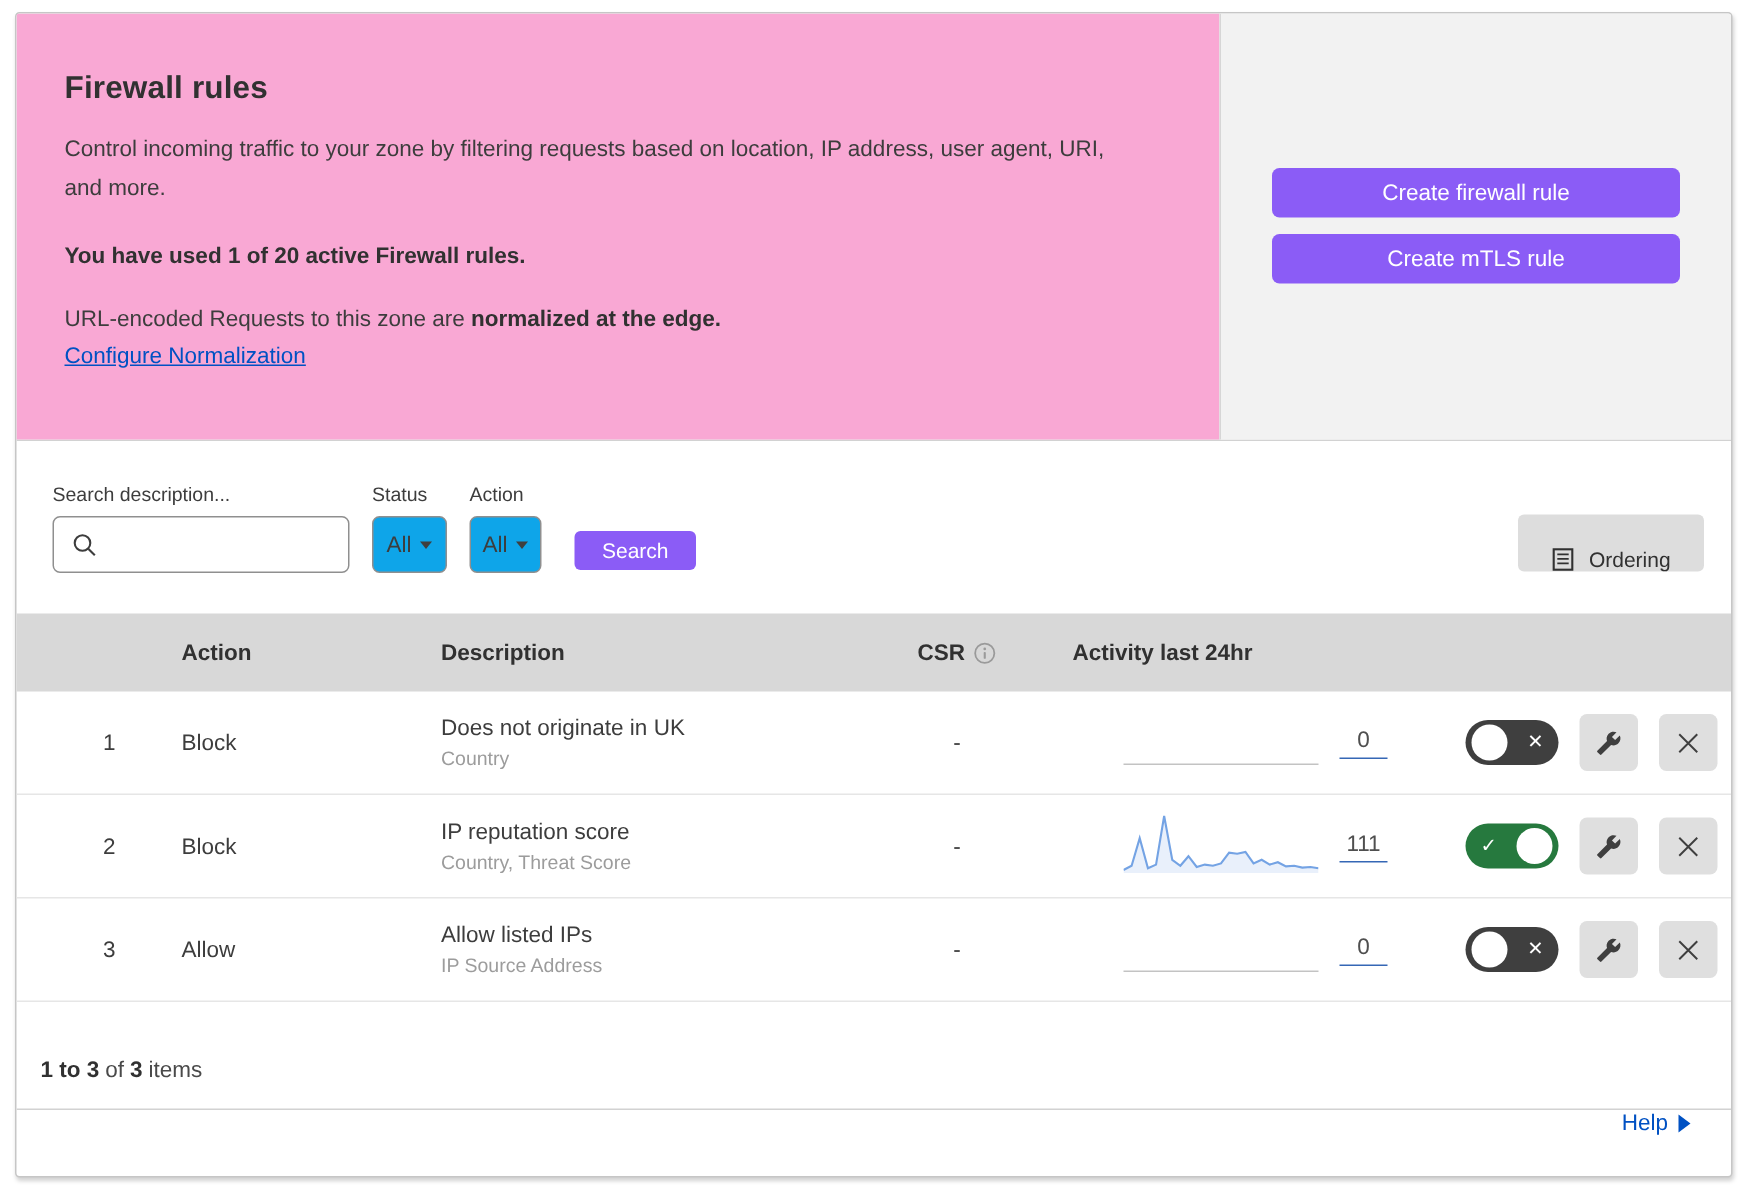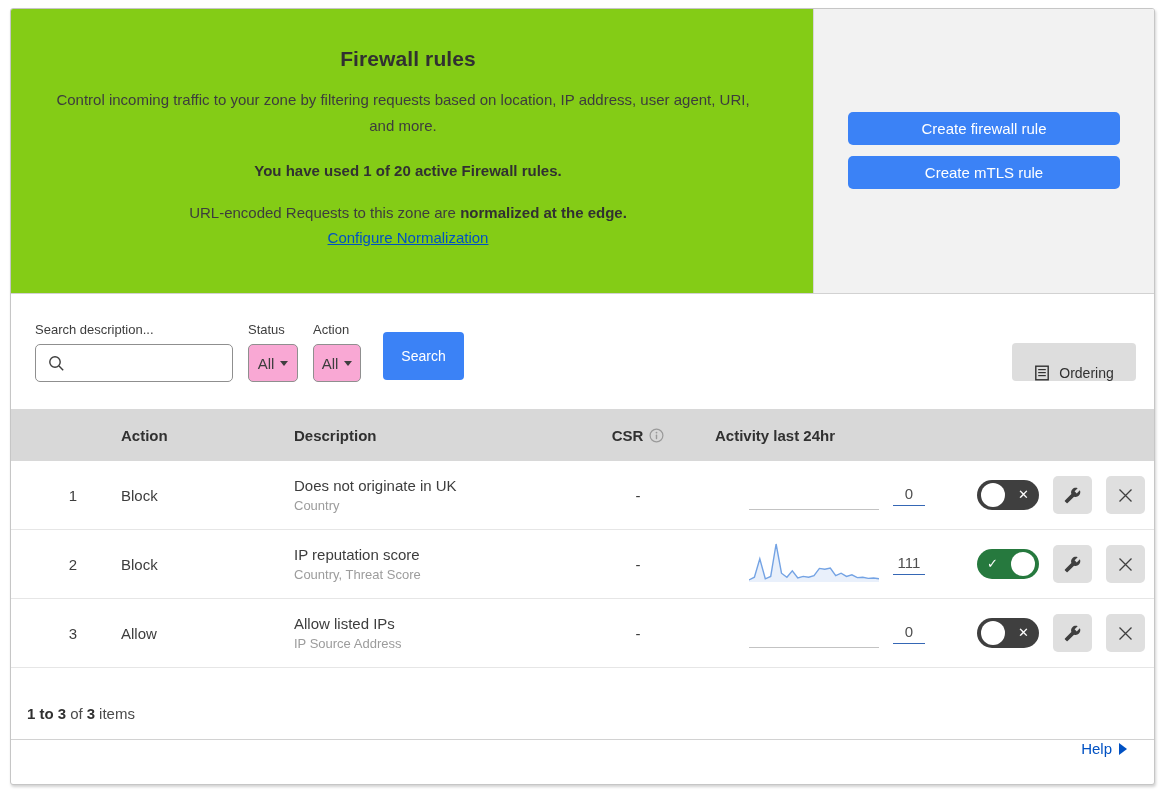--- a/index.html
+++ b/index.html
@@ -5,52 +5,52 @@
   * { margin:0; padding:0; box-sizing:border-box; }
   html,body { background:#fff; font-family:"Liberation Sans","DejaVu Sans",sans-serif; color:#3d3d3d; }
   .card {
     position:relative; margin:8px 6px 6px 10px; width:1145px; height:777px;
     background:#fff; border:1px solid #c6c6c6; border-radius:3px;
     box-shadow:1px 2px 3px rgba(0,0,0,0.18); overflow:hidden;
   }
 
   
   .top-section { display:flex; height:285px; border-bottom:1px solid #d2d2d2; }
-  .top-left { width:802px; padding:38px 40px 0 32px; background:#84cc16;text-align:center; }
+  .top-left { width:802px; padding:38px 40px 0 32px; background:#f9a8d4; }
   .page-title { font-size:21px; font-weight:600; color:#313131; margin-bottom:16px; letter-spacing:0.1px; }
   .page-desc { font-size:15px; line-height:1.75; color:#3d3d3d; max-width:720px; }
   .usage-line { font-size:15px; font-weight:700; color:#313131; margin-top:22px; }
   .norm-line { font-size:15px; color:#3d3d3d; margin-top:25px; }
   .norm-line strong { font-weight:700; color:#313131; }
   .cfg-link { display:inline-block; margin-top:8px; font-size:15px; color:#0051c3; text-decoration:underline; cursor:pointer; }
   .top-right {
     flex:1; background:#f2f2f2; border-left:1px solid #d6d6d6;
     display:flex; flex-direction:column; align-items:center; padding-top:103px; gap:11px;
   }
   .btn-primary {
-    background:#3b82f6; color:#fff; border:none; border-radius:5px; cursor:pointer;
+    background:#8b5cf6; color:#fff; border:none; border-radius:5px; cursor:pointer;
     font-family:inherit; font-size:15px; padding:0;text-align:center;
   }
   .panel-btn { width:272px; height:33px; }
 
   
   .filter-bar { display:flex; align-items:flex-end; padding:0 18px 0 24px; height:115px; padding-bottom:27px; gap:15px; }
   .filter-group { display:flex; flex-direction:column; }
   .filter-label { font-size:13px; color:#3d3d3d; margin-bottom:7px; }
   .search-box {
     width:198px; height:38px; border:1px solid #8f8f8f; border-radius:5px; background:#fff;
     display:flex; align-items:center; padding-left:12px; cursor:text;
   }
   .dropdown {
-    height:38px; border:1px solid #8f8f8f; border-radius:5px; background:#f9a8d4; cursor:pointer;
+    height:38px; border:1px solid #8f8f8f; border-radius:5px; background:#0ea5e9; cursor:pointer;
     display:flex; align-items:center; justify-content:center; gap:6px; font-size:15px; color:#3d3d3d;
   }
   .dd-status { width:50px; } .dd-action { width:48px; }
   .caret { width:0; height:0; border-left:4px solid transparent; border-right:4px solid transparent; border-top:5px solid #3f3f3f; }
-  .search-btn { width:81px; height:48px; font-size:14px; margin-bottom:2px; margin-left:7px; border-radius:4px; }
+  .search-btn { width:81px; height:26px; font-size:14px; margin-bottom:2px; margin-left:7px; border-radius:4px; }
   .spacer { flex:1; }
   .btn-ordering {
     width:124px; height:38px; background:#ddd; border:none; border-radius:4px; cursor:pointer;
     display:flex; align-items:flex-end; justify-content:center; gap:9px;
     font-family:inherit; font-size:14px; color:#313131; margin-bottom:1px;
   }
 
   
   .grid-row { display:grid; grid-template-columns:96px 173px 283px 150px 235px 1fr; align-items:center; }
   .thead { height:52px; background:#d8d8d8; font-size:15px; font-weight:600; color:#313131; }

